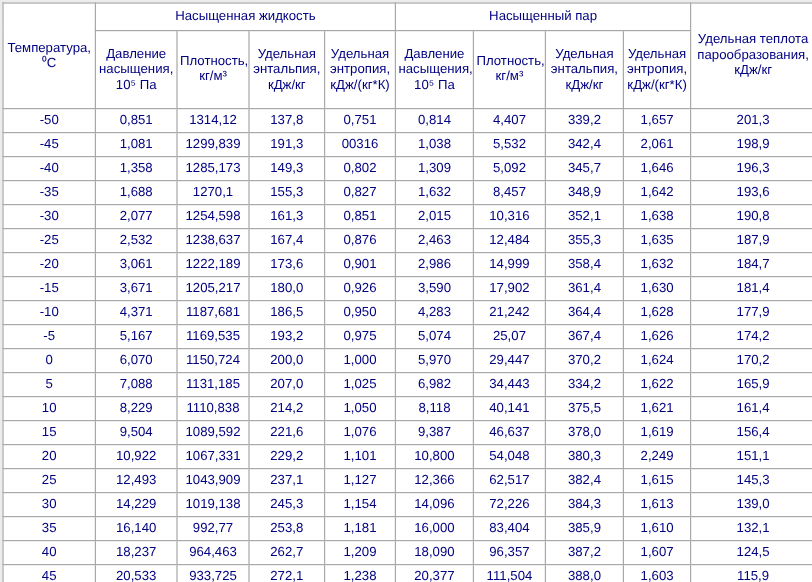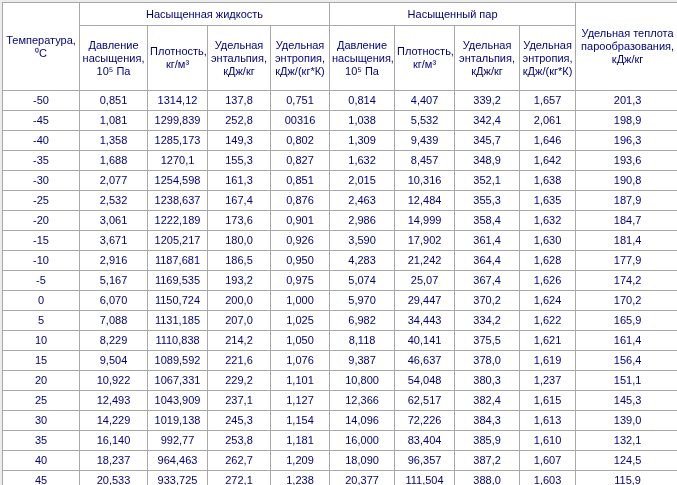--- a/index.html
+++ b/index.html
@@ -79,36 +79,36 @@
           <td>0,814</td>
           <td>4,407</td>
           <td>339,2</td>
           <td>1,657</td>
           <td>201,3</td>
         </tr>
         <tr>
           <td>-45</td>
           <td>1,081</td>
           <td>1299,839</td>
-          <td>252,8</td>
+          <td>191,3</td>
           <td>00316</td>
           <td>1,038</td>
           <td>5,532</td>
           <td>342,4</td>
           <td>2,061</td>
           <td>198,9</td>
         </tr>
         <tr>
           <td>-40</td>
           <td>1,358</td>
           <td>1285,173</td>
           <td>149,3</td>
           <td>0,802</td>
           <td>1,309</td>
-          <td>9,439</td>
+          <td>5,092</td>
           <td>345,7</td>
           <td>1,646</td>
           <td>196,3</td>
         </tr>
         <tr>
           <td>-35</td>
           <td>1,688</td>
           <td>1270,1</td>
           <td>155,3</td>
           <td>0,827</td>
@@ -161,21 +161,21 @@
           <td>180,0</td>
           <td>0,926</td>
           <td>3,590</td>
           <td>17,902</td>
           <td>361,4</td>
           <td>1,630</td>
           <td>181,4</td>
         </tr>
         <tr>
           <td>-10</td>
-          <td>2,916</td>
+          <td>4,371</td>
           <td>1187,681</td>
           <td>186,5</td>
           <td>0,950</td>
           <td>4,283</td>
           <td>21,242</td>
           <td>364,4</td>
           <td>1,628</td>
           <td>177,9</td>
         </tr>
         <tr>
@@ -240,21 +240,21 @@
         </tr>
         <tr>
           <td>20</td>
           <td>10,922</td>
           <td>1067,331</td>
           <td>229,2</td>
           <td>1,101</td>
           <td>10,800</td>
           <td>54,048</td>
           <td>380,3</td>
-          <td>1,237</td>
+          <td>2,249</td>
           <td>151,1</td>
         </tr>
         <tr>
           <td>25</td>
           <td>12,493</td>
           <td>1043,909</td>
           <td>237,1</td>
           <td>1,127</td>
           <td>12,366</td>
           <td>62,517</td>

